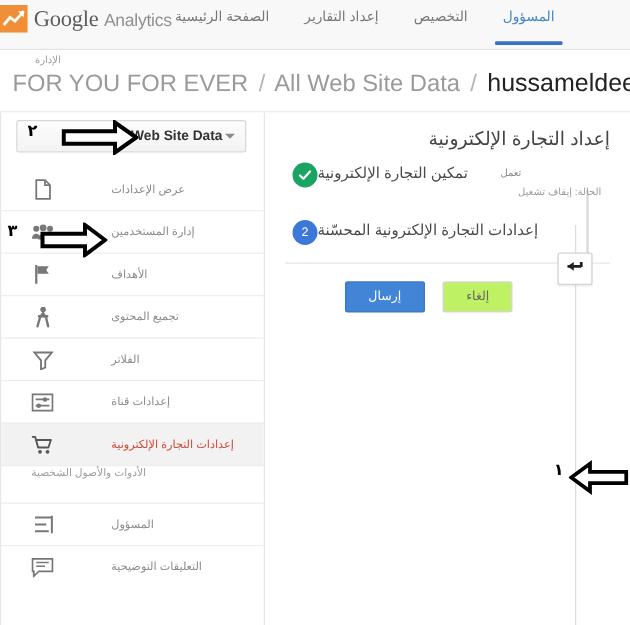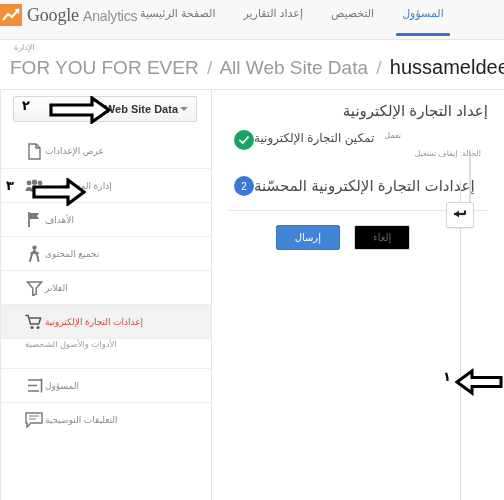--- a/index.html
+++ b/index.html
@@ -82,21 +82,21 @@
 
   
   .crumbband {
     height: 50px;
     background: #fff;
     border-bottom: 1px solid #e6e6e6;
     position: relative;
   }
   .admin-label {
     position: absolute;
-    top: 3px; left: 14px;
+    top: 3px; left: 28px;
     font-size: 8px;
     color: #9b9b9b;
     direction: rtl;
   }
   .crumbs {
     position: absolute;
     top: 16px;
     right: 28px;
     left: 10px;
     direction: ltr;
@@ -162,43 +162,43 @@
     margin-left: 8px;
   }
   .bullet.green { background: #19a463; }
   .bullet.blue  { background: #3c78d8; }
   .bullet svg { display: block; }
 
   .step-body { flex: 1 1 auto; padding-top: 1px; }
   .step-head {
     display: flex;
     flex-direction: row-reverse;
-    align-items: flex-start;
-    gap: 10px;
+    align-items: center;
+    gap: 26px;
   }
   .step-title {
     font-size: 12px;
     color: #4a4a4a;
     white-space: nowrap;
   }
   .step-title.link { color: #4a4a4a; }
   .step-flag {
     font-size: 8px;
     color: #8a8a8a;
     white-space: nowrap;
   }
   .step-status {
     font-size: 8px;
     color: #9a9a9a;
     margin-top: 4px;
     text-align: right;
     padding-right: 1px;
   }
   .step2 { margin-top: 18px; }
-  .step2 .step-title { font-size: 15px; }
+  .step2 .step-title { font-size: 12px; }
 
   .divider {
     border-top: 1px solid #e6e6e6;
     margin: 14px 2px 0 2px;
   }
 
   .btnrow {
     display: flex;
     flex-direction: row-reverse;
     justify-content: center;
@@ -214,21 +214,21 @@
     border: 1px solid transparent;
     min-width: 55px;
     text-align: center;
   }
   .btn-primary {
     background: #4285d6;
     color: #fff;
     border-color: #3b78c4;
   }
   .btn-secondary {
-    background: #000000;
+    background: #bef264;
     color: #666;
     border-color: #d6d6d6;
   }
 
   
   .sidebar {
     width: 212px;
     flex: 0 0 212px;
     background: #fff;
     border-right: 1px solid #e6e6e6;
@@ -274,20 +274,21 @@
   .sb-list { margin-top: 12px; }
   .sb-item {
     height: 34px;
     display: flex;
     flex-direction: row-reverse;
     align-items: center;
     justify-content: flex-start;
     border-top: 1px solid #ededed;
     padding: 0 10px 0 12px;
     cursor: pointer;
+    gap: 44px;
   }
   .sb-item:first-child { border-top: 0; }
   .sb-ico {
     width: 22px; height: 20px;
     flex: 0 0 auto;
     display: flex; align-items: center; justify-content: center;
     color: #777;
     margin-left: 10px;
   }
   .sb-txt {
@@ -494,20 +495,31 @@
 
         <div class="sb-item">
           <div class="sb-ico">
             <svg width="17" height="16" viewBox="0 0 17 16">
                 <path d="M1.5 2h14l-5.3 6.3V14l-3.4 1.5V8.3z" fill="none" stroke="currentColor" stroke-width="1.5"></path>
               </svg>
           </div>
           <div class="sb-txt">الفلاتر</div>
         </div>
 
+        <div class="sb-item">
+          <div class="sb-ico">
+            <svg width="18" height="16" viewBox="0 0 18 16">
+              <rect x="1" y="1.5" width="16" height="13" fill="none" stroke="currentColor" stroke-width="1.4"></rect>
+              <path d="M3.5 5.5h11M3.5 10.5h11" stroke="currentColor" stroke-width="1.3"></path>
+              <circle cx="11" cy="5.5" r="1.8" fill="currentColor"></circle>
+              <circle cx="6" cy="10.5" r="1.8" fill="currentColor"></circle>
+            </svg>
+          </div>
+          <div class="sb-txt">إعدادات قناة</div>
+        </div>
 
         <div class="sb-item active">
           <div class="sb-ico">
             <svg width="18" height="16" viewBox="0 0 18 16">
               <path d="M0.5 1.5h2.6l2.4 8.5h8.2l2-6H4.6" fill="none" stroke="currentColor" stroke-width="1.5" stroke-linejoin="round"></path>
               <circle cx="7" cy="13.4" r="1.5" fill="currentColor"></circle>
               <circle cx="13" cy="13.4" r="1.5" fill="currentColor"></circle>
             </svg>
           </div>
           <div class="sb-txt">إعدادات التجارة الإلكترونية</div>

